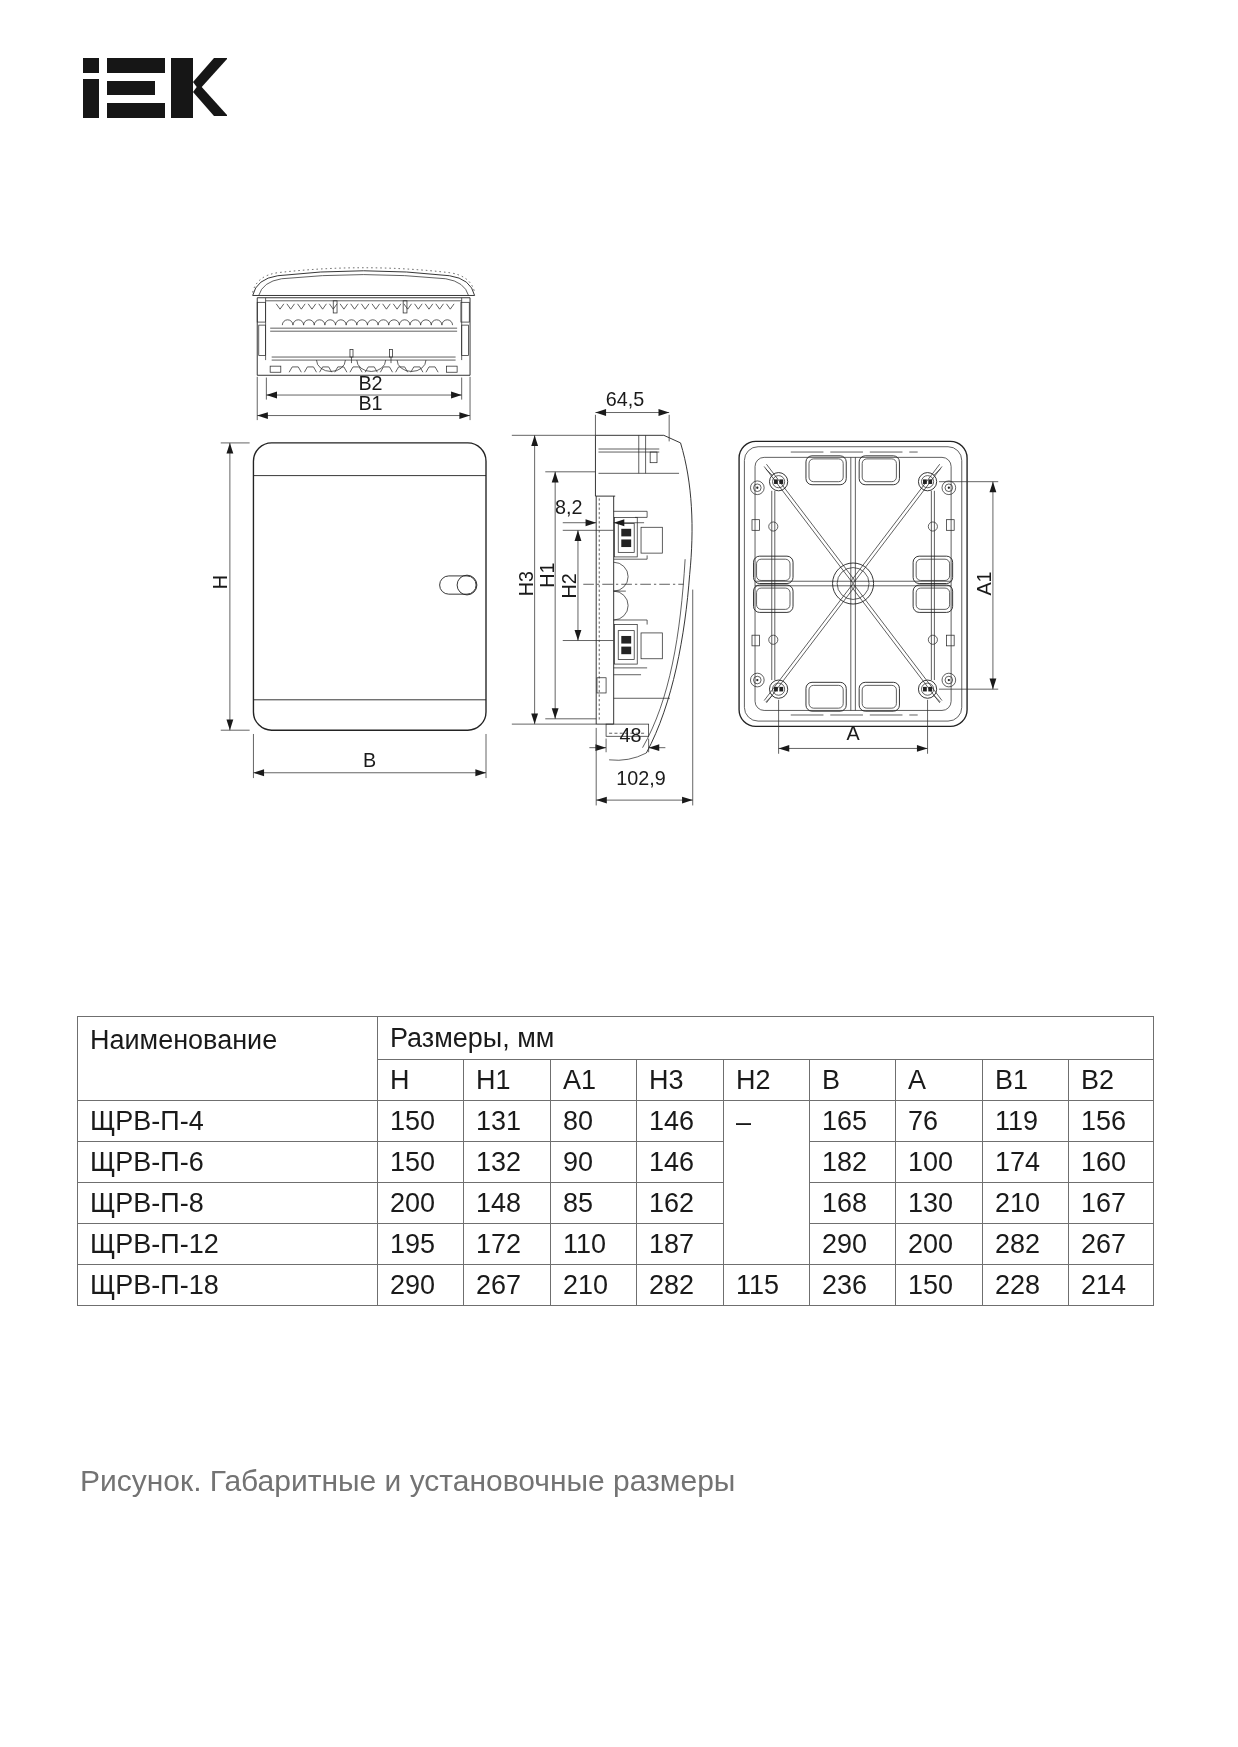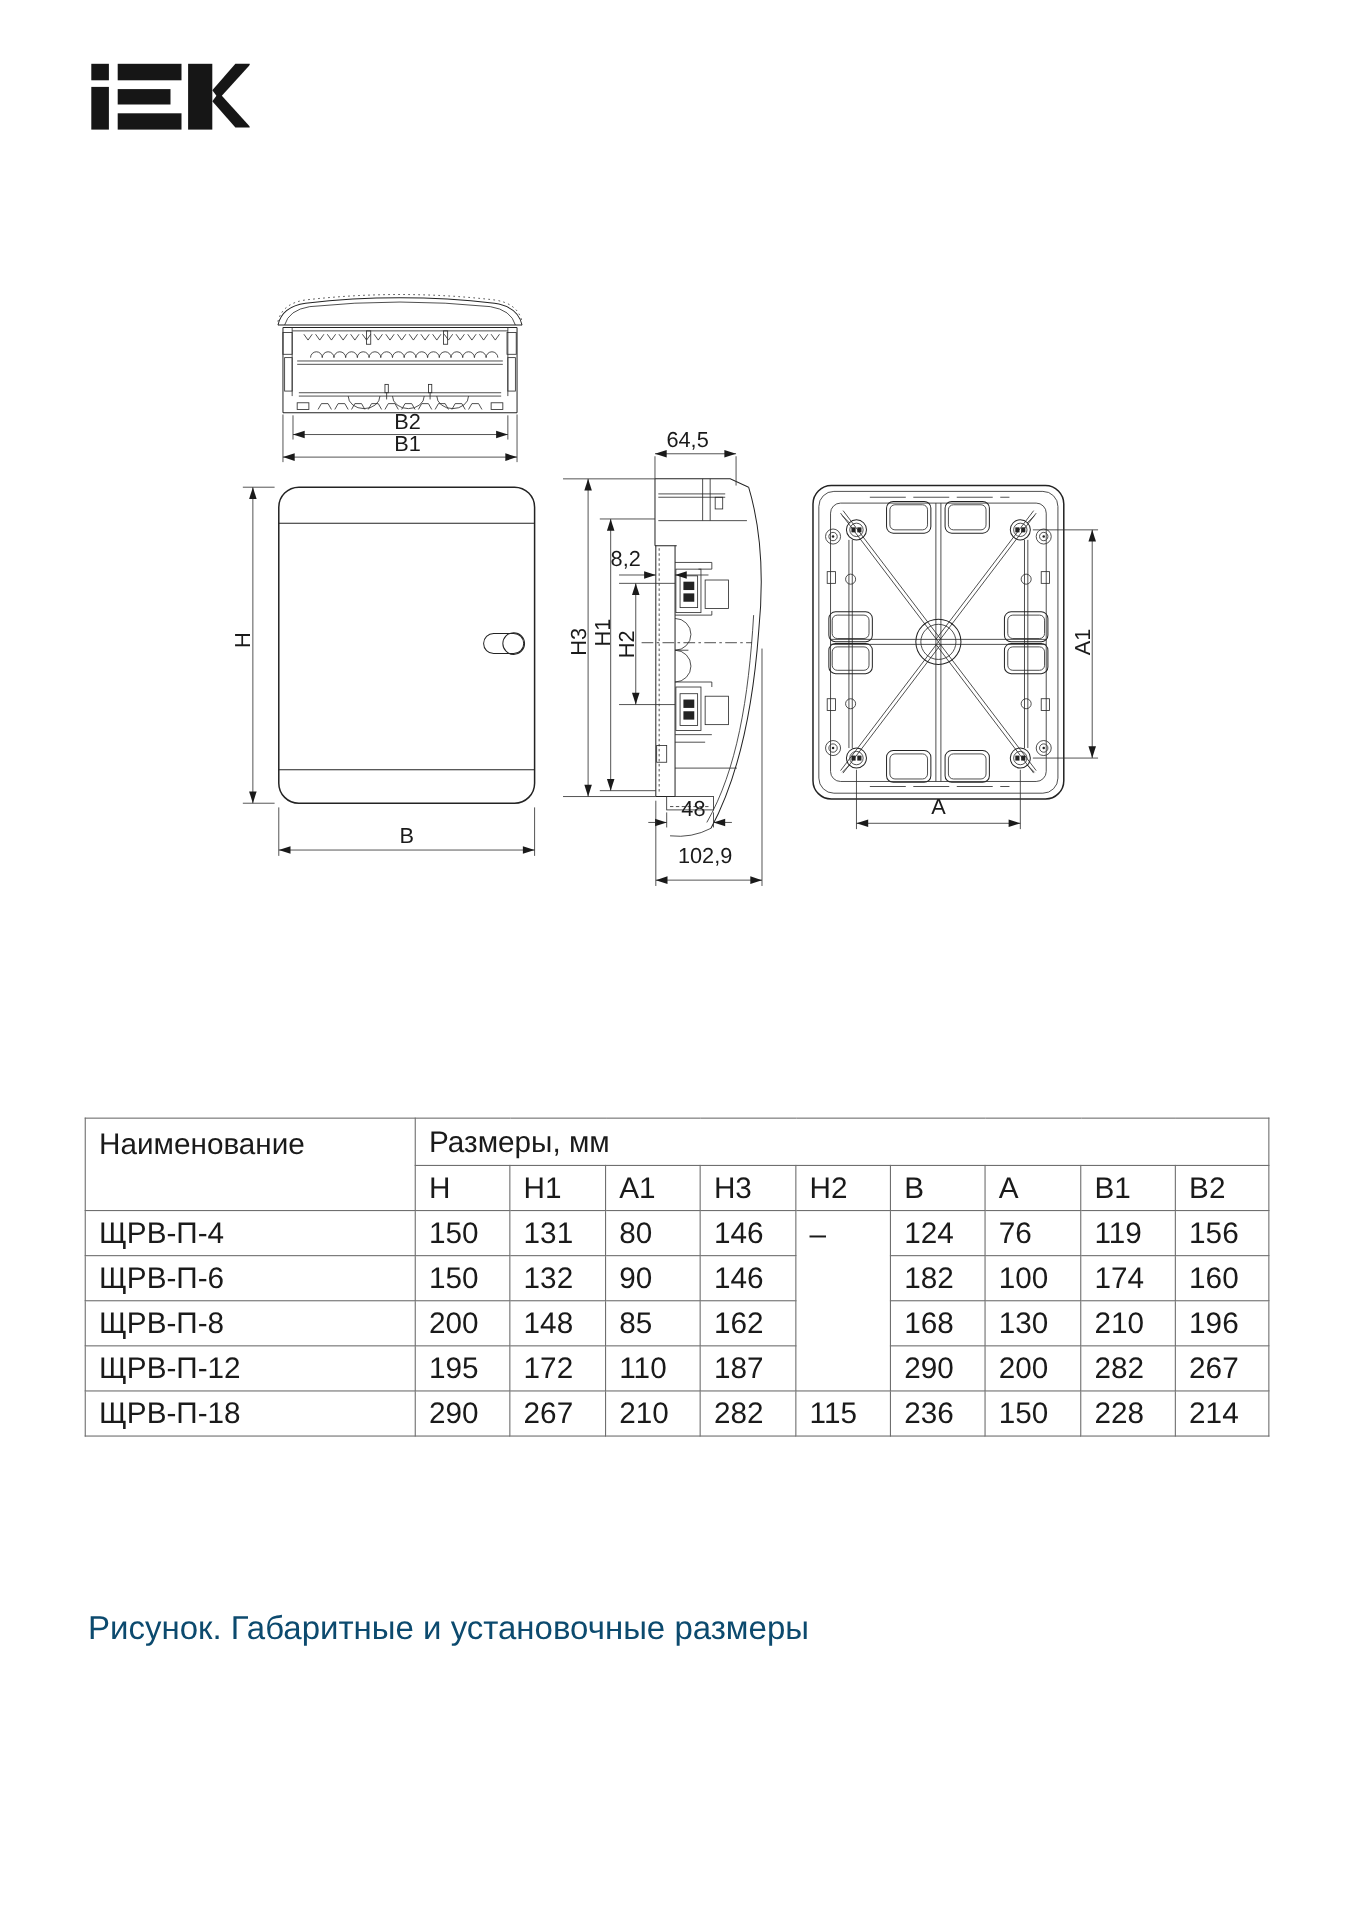--- a/index.html
+++ b/index.html
@@ -22,21 +22,21 @@
     border-collapse:collapse;table-layout:fixed;font-size:27px;color:#1a1a1a;border-radius:30px;
   }
   #dim-table td{
     border:1px solid #6f6f6f;height:40px;padding:0 4px 0 12px;
     vertical-align:middle;white-space:nowrap;overflow:hidden;font-weight:normal;
   }
   #dim-table tr.hdr1 td{height:42px;}
   #dim-table td.namehead{vertical-align:top;padding-top:8px;}
   #dim-table td.dashcell{vertical-align:top;padding-top:6px;}
   #caption{
-    position:absolute;left:80px;top:1464px;font-size:30px;color:#0c4a6e;
+    position:absolute;left:80px;top:1464px;font-size:30px;color:#737373;
   }
 </style>
 </head>
 <body>
 
 <svg class="abs" style="left:82px;top:56px" width="145" height="62" viewBox="0 0 145 62" aria-label="IEK">
   <g fill="#161616">
     <rect x="1" y="2" width="16" height="15"></rect>
     <rect x="1" y="23" width="16" height="39"></rect>
     <rect x="25" y="2" width="58" height="15"></rect>
@@ -317,21 +317,21 @@
     <td>В1</td>
     <td>В2</td>
   </tr>
   <tr>
     <td>ЩРВ-П-4</td>
     <td>150</td>
     <td>131</td>
     <td>80</td>
     <td>146</td>
     <td rowspan="4" class="dashcell">–</td>
-    <td>124</td>
+    <td>165</td>
     <td>76</td>
     <td>119</td>
     <td>156</td>
   </tr>
   <tr>
     <td>ЩРВ-П-6</td>
     <td>150</td>
     <td>132</td>
     <td>90</td>
     <td>146</td>
@@ -342,21 +342,21 @@
   </tr>
   <tr>
     <td>ЩРВ-П-8</td>
     <td>200</td>
     <td>148</td>
     <td>85</td>
     <td>162</td>
     <td>168</td>
     <td>130</td>
     <td>210</td>
-    <td>196</td>
+    <td>167</td>
   </tr>
   <tr>
     <td>ЩРВ-П-12</td>
     <td>195</td>
     <td>172</td>
     <td>110</td>
     <td>187</td>
     <td>290</td>
     <td>200</td>
     <td>282</td>

